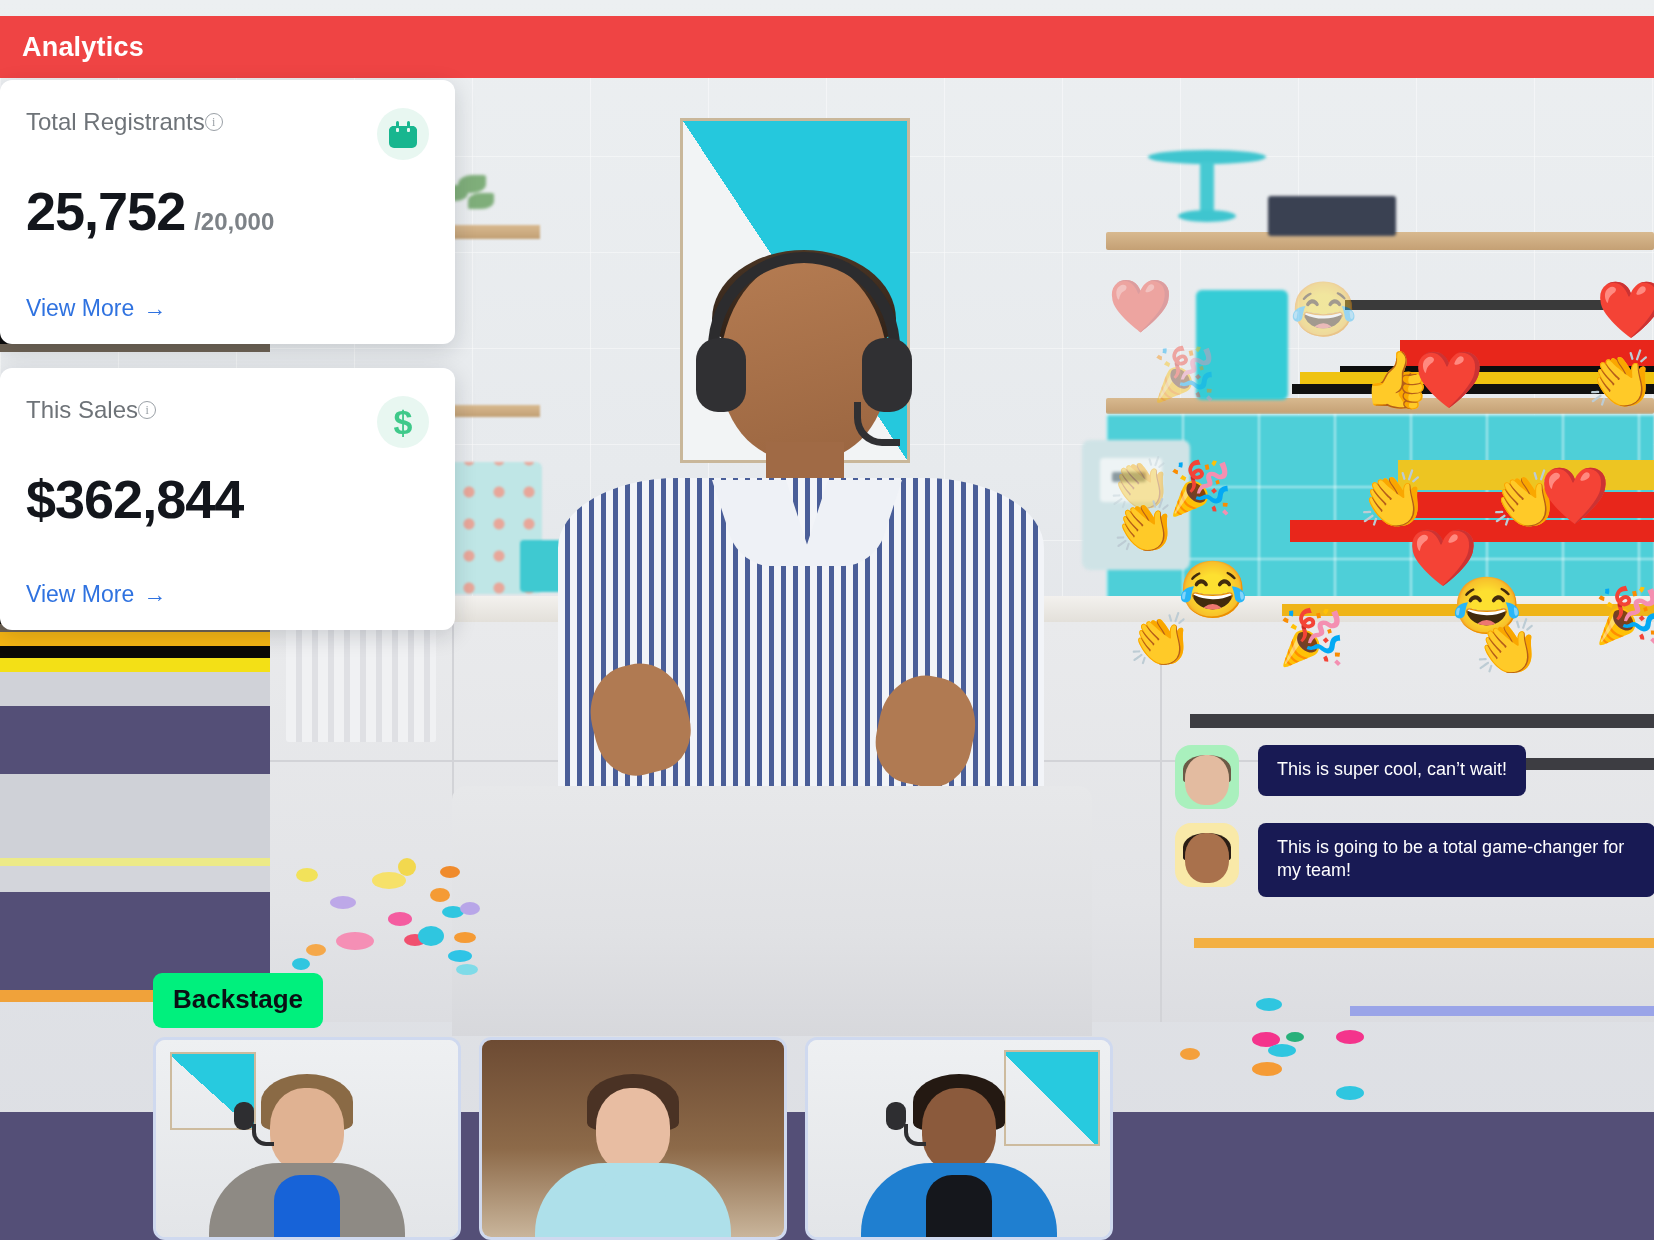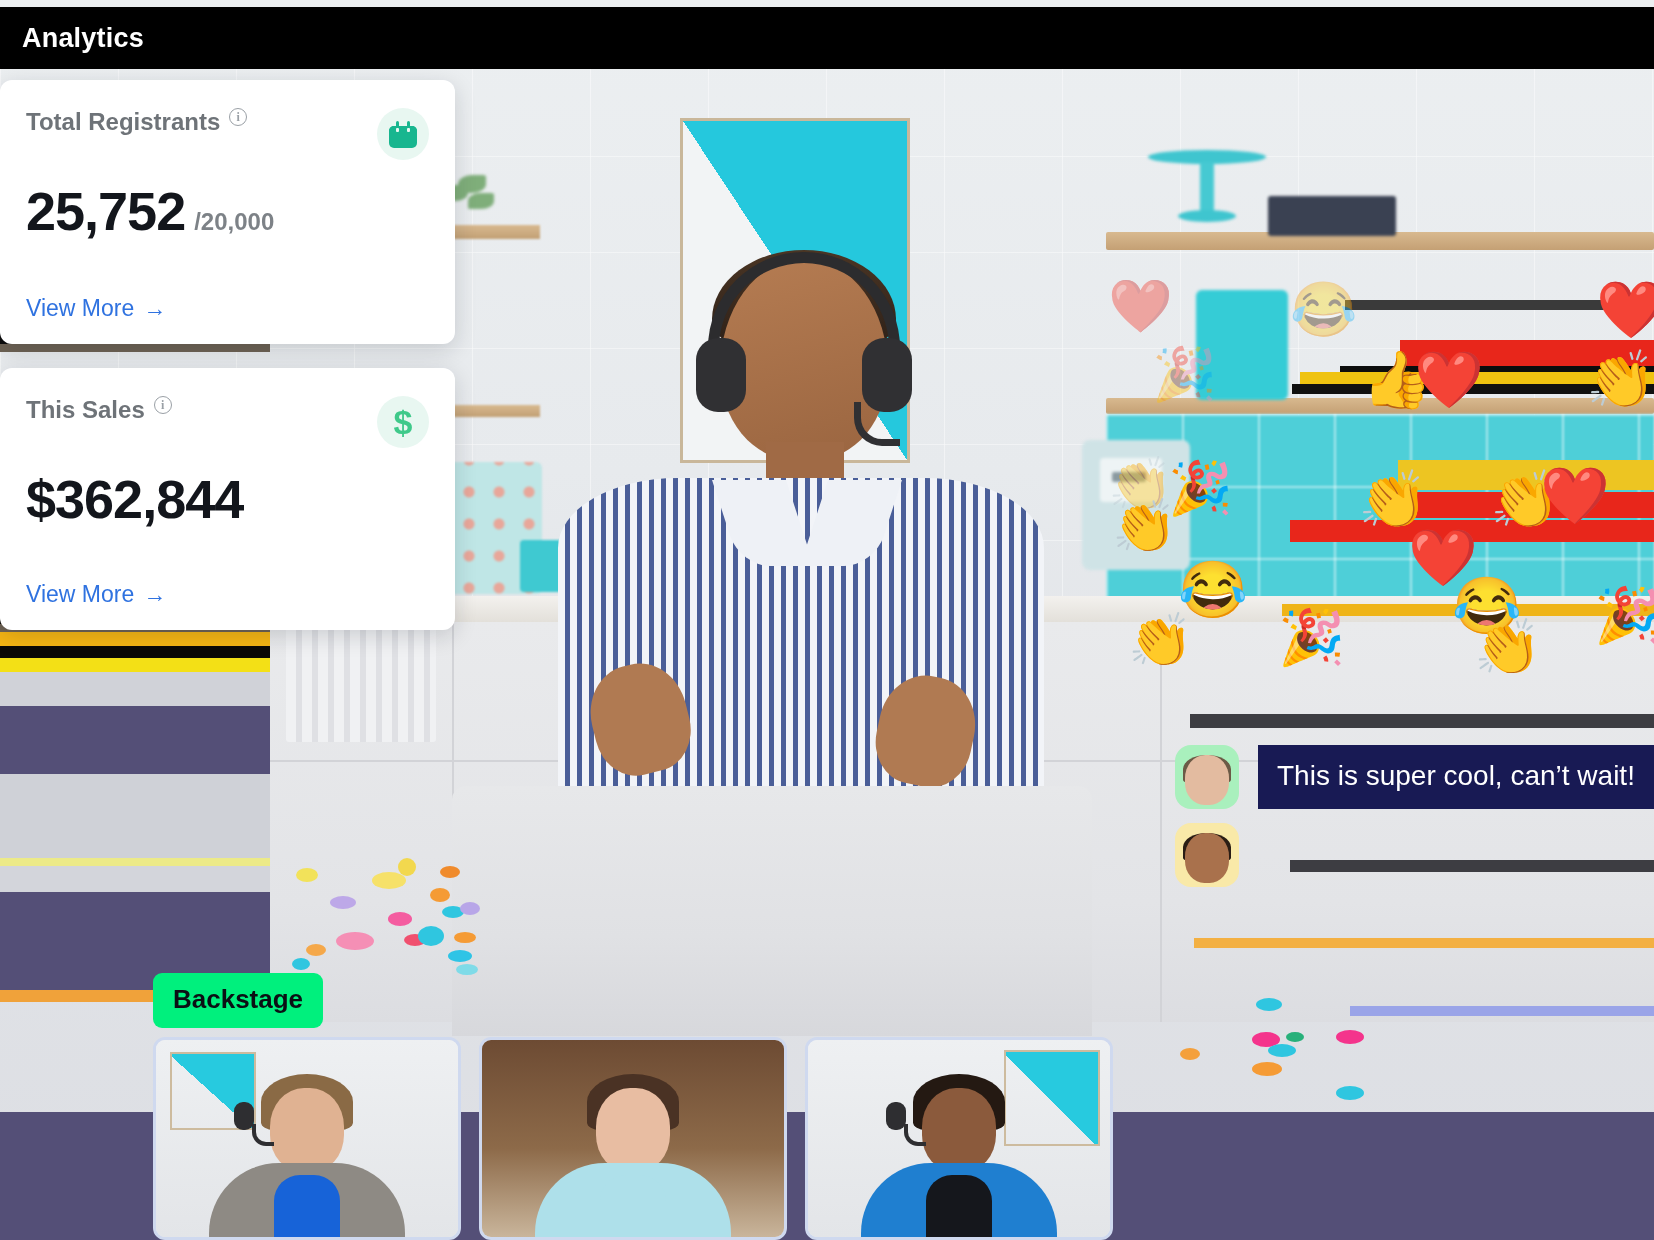--- a/index.html
+++ b/index.html
@@ -143,40 +143,40 @@
   }
 
   
   .confetti { position:absolute; border-radius:50%; filter: blur(.4px); }
 
   
   .band { position: absolute; }
 
   
   .topbar {
-    position: absolute; left: 0; top: 7px; width: 1654px; height: 62px;
-    background: #000000; display: flex; align-items: center;
+    position: absolute; left: 0; top: 16px; width: 1654px; height: 62px;
+    background: #ef4444; display: flex; align-items: center;
   }
   .topbar .title {
     color: #ffffff; font-size: 27px; font-weight: 700; letter-spacing: .2px;
     margin-left: 22px;
   }
 
   
   .card {
     position: absolute; left: 0; width: 455px;
     background: #ffffff; border-radius: 12px;
     box-shadow: 0 6px 22px rgba(20,24,40,.16);
     padding: 28px 26px 24px 26px;
   }
   .card.c1 { top: 80px; height: 264px; }
   .card.c2 { top: 368px; height: 262px; }
   .card-head { display: flex; align-items: flex-start; justify-content: space-between; }
   .card-label {
-    font-size: 24px; color: #6e7378; font-weight: 700; display:flex; gap:9px;
+    font-size: 24px; color: #6e7378; font-weight: 400; display:flex; align-items:center; 
   }
   .info-icon {
     display:inline-flex; align-items:center; justify-content:center;
     width:18px; height:18px; border:1.6px solid #9aa0a6; border-radius:50%;
     font-size:12px; color:#9aa0a6; font-style: normal; line-height:1;
     font-family:"Liberation Serif", serif;
   }
   .badge-ico {
     width: 52px; height: 52px; border-radius: 50%;
     display:flex; align-items:center; justify-content:center;
@@ -224,22 +224,22 @@
     width: 64px; height: 64px; border-radius: 16px; flex: 0 0 auto;
     overflow: hidden; position: relative; margin-right: 19px;
   }
   .avatar .face {
     position:absolute; left:50%; top:54%; transform:translate(-50%,-50%);
     width:44px; height:50px; border-radius:46% 46% 44% 44%;
   }
   .avatar .hairA { position:absolute; left:50%; top:16%; transform:translateX(-50%);
     width:48px; height:28px; border-radius:50% 50% 12% 12%; }
   .bubble {
-    background: #181a54; color: #ffffff; border-radius: 0;
-    padding: 13px 19px 15px; font-size: 28px; line-height: 1.28;
+    background: #181a54; color: #ffffff; border-radius: 8px;
+    padding: 13px 19px 15px; font-size: 18px; line-height: 1.28;
     max-width: 420px;
   }
   .bubble.wide { white-space: nowrap; }
 
   
   .bottom-strip {
     position: absolute; left: 0; bottom: 0; width: 1654px; height: 128px;
     background: #544f77;
   }
   .thumbs { position: absolute; left: 153px; bottom: 0; display: flex; gap: 18px; }
@@ -465,20 +465,21 @@
           <div class="hairA" style="background:#6b5a46"></div>
           <div class="face" style="background:#e3bba0"></div>
         </div>
         <div class="bubble" style="background: rgb(24, 26, 84); color: rgb(255, 255, 255);">This is super cool, can’t wait!</div>
       </div>
       <div class="msg">
         <div class="avatar" style="background: rgb(249, 233, 168);">
           <div class="hairA" style="background:#2a1d15"></div>
           <div class="face" style="background:#a9714c"></div>
         </div>
+        <div class="bubble" style="background: rgb(24, 26, 84); color: rgb(255, 255, 255);">This is going to be a total game-changer for my team!</div>
       </div>
     </div>
 
   <div class="bottom-strip"></div>
   <div class="thumbs" id="thumb-layer">
       <div class="thumb">
         <div class="bg-wall"></div>
         <div class="tri-art"></div>
         <div class="t-hair" style="top:34px;width:92px;height:56px;background:#8a6a45;border-radius:50% 50% 14% 14%;"></div>
         <div class="t-head" style="top:48px;width:74px;height:84px;background:#e0b292;border-radius:46% 46% 44% 44%;"></div>

